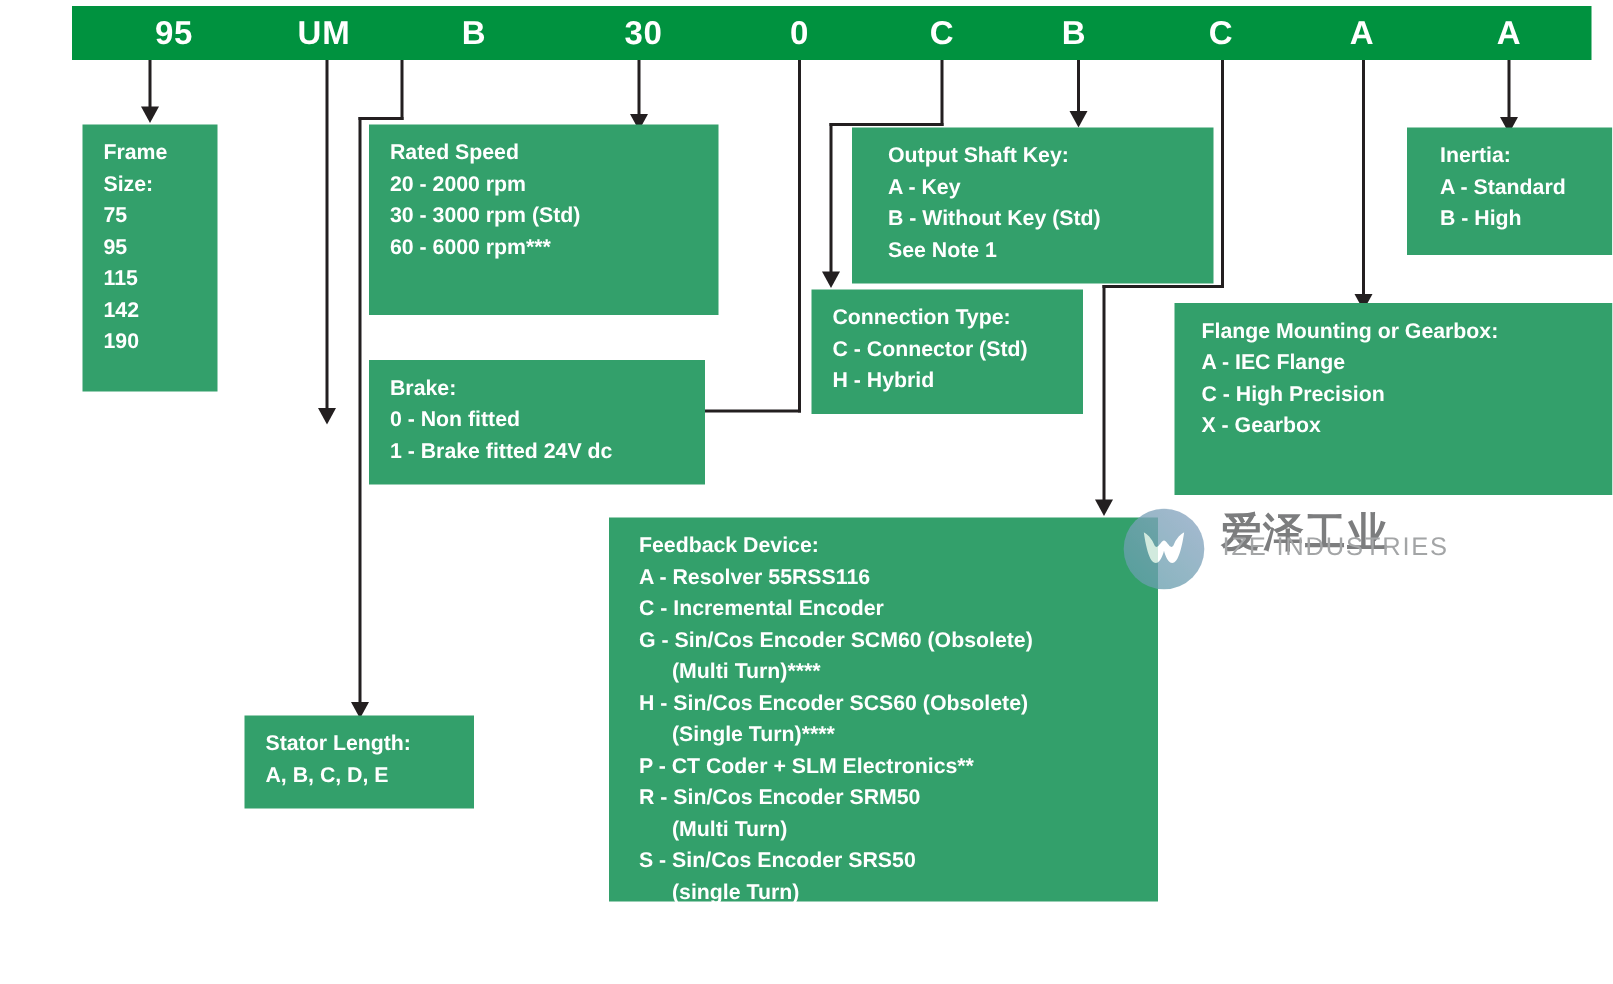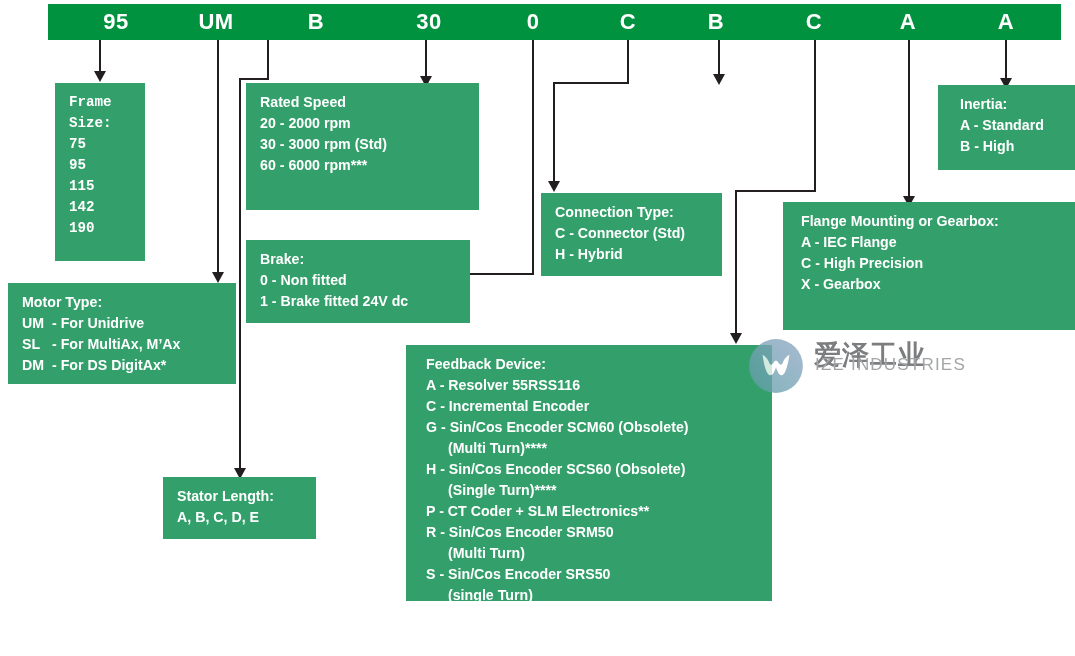--- a/index.html
+++ b/index.html
@@ -178,36 +178,30 @@
   <div class="hline" style="left:735px; top:190px; width:81px;"></div>
   <div class="vline" style="left:735px; top:190px; height:149px;"></div>
   <div class="arrow-down" style="left:736px; top:333px;"></div>
 
   <div class="vline" style="left:908px; top:40px;  height:162px;"></div>
   <div class="arrow-down" style="left:909px; top:196px;"></div>
 
   <div class="vline" style="left:1005px; top:40px; height:42px;"></div>
   <div class="arrow-down" style="left:1006px; top:78px;"></div>
 
-  <div class="box" style="left:55px; top:83px; width:90px; height:178px;font-family:Liberation Mono, monospace;">
+  <div class="box" style="left:55px; top:83px; width:90px; height:178px;">
     <span class="ln">Frame</span>
     <span class="ln">Size:</span>
     <span class="ln">75</span>
     <span class="ln">95</span>
     <span class="ln">115</span>
     <span class="ln">142</span>
     <span class="ln">190</span>
   </div>
 
-  <div class="box" style="left:8px; top:283px; width:228px; height:101px;">
-    <span class="ln">Motor Type:</span>
-    <span class="ln"><span class="codecol">UM</span><span>-</span> <span>For Unidrive</span></span>
-    <span class="ln"><span class="codecol">SL</span><span>-</span> <span>For MultiAx, M’Ax</span></span>
-    <span class="ln"><span class="codecol">DM</span><span>-</span> <span>For DS DigitAx*</span></span>
-  </div>
 
   <div class="box" style="left:246px; top:83px; width:233px; height:127px;">
     <span class="ln">Rated Speed</span>
     <span class="ln">20 - 2000 rpm</span>
     <span class="ln">30 - 3000 rpm (Std)</span>
     <span class="ln">60 - 6000 rpm***</span>
   </div>
 
   <div class="box" style="left:246px; top:240px; width:224px; height:83px;">
     <span class="ln">Brake:</span>
@@ -219,20 +213,26 @@
     <span class="ln">Stator Length:</span>
     <span class="ln">A, B, C, D, E</span>
   </div>
 
   <div class="box" style="left:541px; top:193px; width:181px; height:83px;">
     <span class="ln">Connection Type:</span>
     <span class="ln">C - Connector (Std)</span>
     <span class="ln">H - Hybrid</span>
   </div>
 
+  <div class="box" style="left:568px; top:85px; width:241px; height:104px; padding-left:24px;">
+    <span class="ln">Output Shaft Key:</span>
+    <span class="ln">A - Key</span>
+    <span class="ln">B - Without Key (Std)</span>
+    <span class="ln">See Note 1</span>
+  </div>
 
   <div class="box" style="left:938px; top:85px; width:137px; height:85px; padding-left:22px;">
     <span class="ln">Inertia:</span>
     <span class="ln">A - Standard</span>
     <span class="ln">B - High</span>
   </div>
 
   <div class="box" style="left:783px; top:202px; width:300px; height:128px; padding-left:18px;">
     <span class="ln">Flange Mounting or Gearbox:</span>
     <span class="gap"></span>

